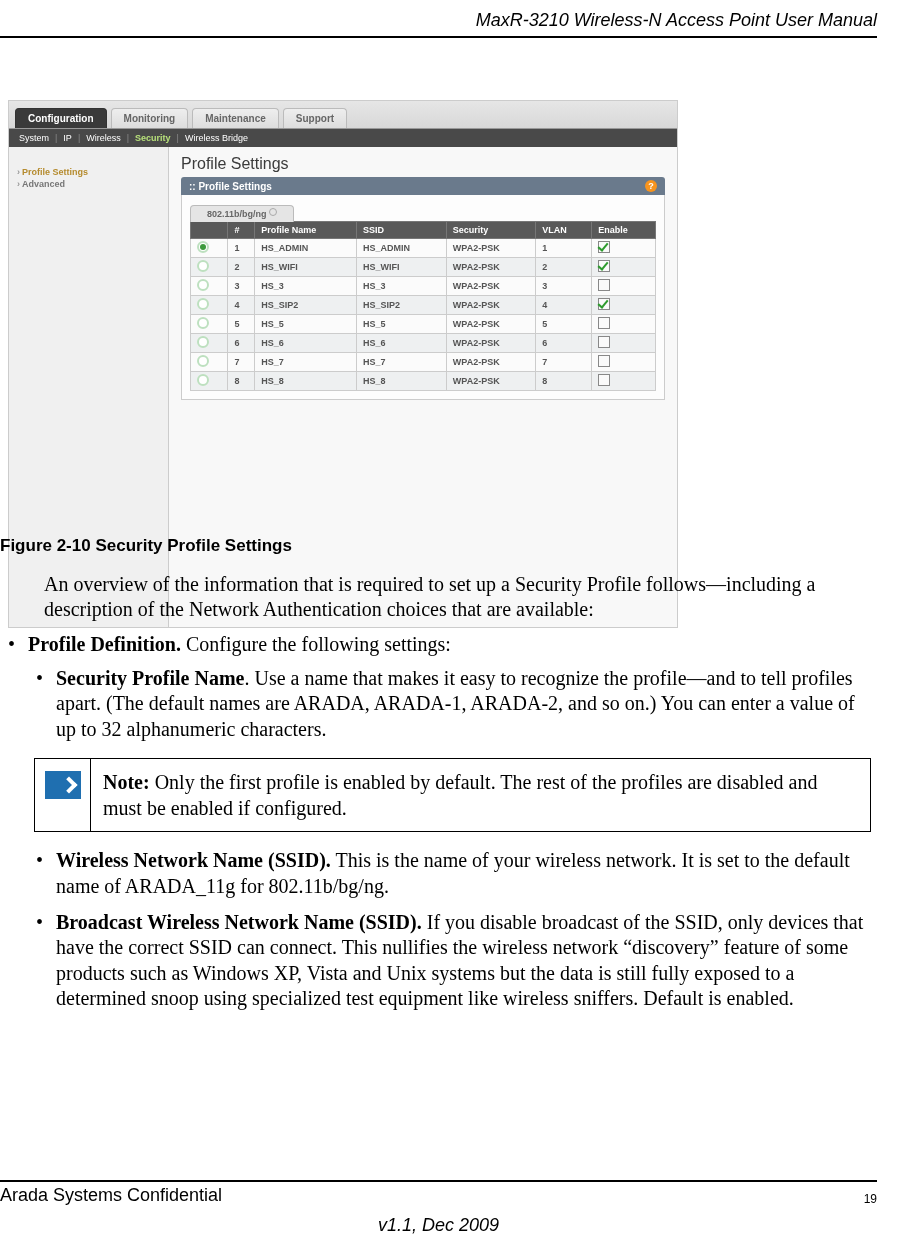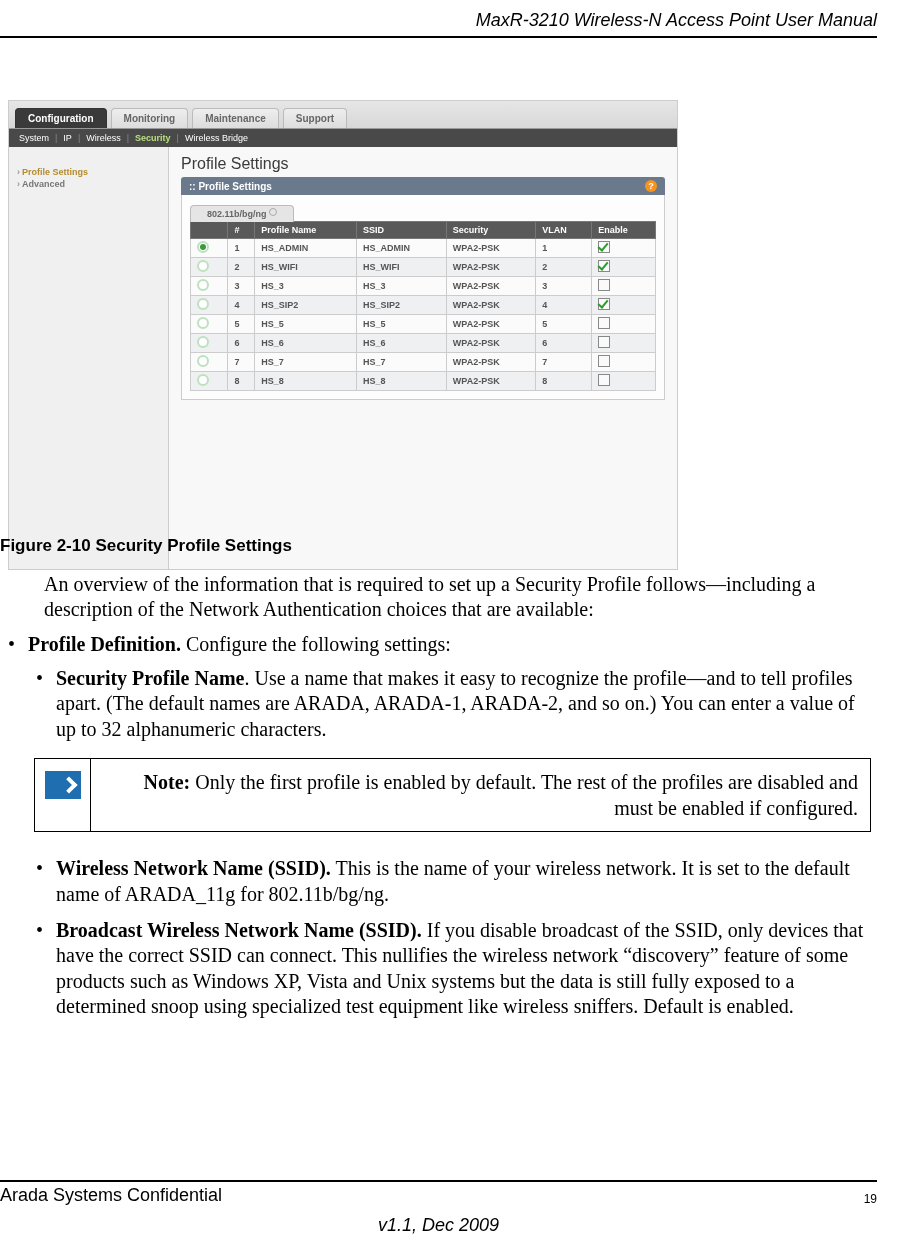--- a/index.html
+++ b/index.html
@@ -25,21 +25,21 @@
     top: 36px;
     left: 0;
     right: 24px;
     border-top: 2px solid #000;
   }
   .ui-panel {
     position: absolute;
     top: 100px;
     left: 8px;
     width: 670px;
-    height: 470px;
+    height: 528px;
     border: 1px solid #ccc;
     background: #f6f6f6;
     font-family: Verdana, Arial, sans-serif;
   }
   .tabstrip {
     display: flex;
     align-items: flex-end;
     height: 28px;
     background: linear-gradient(#e6e6e6,#d8d8d8);
     padding: 4px 6px 0 6px;
@@ -192,22 +192,21 @@
   .para1 { top: 572px; }
   .bullets { top: 632px; left: 0; right:24px; position:absolute; font-size:20px; line-height:1.28; }
   .bullets ul { list-style:none; padding-left:28px; }
   .bullets > ul > li::before { content:"•"; position:absolute; margin-left:-20px; }
   .bullets li { margin-bottom:10px; position:relative; }
   .inner-ul { list-style:none; padding-left:24px; margin-top:8px; }
   .inner-ul > li::before { content:"•"; position:absolute; margin-left:-20px; }
   .note-box {
     border:1px solid #000;
     display:flex;
-    margin: 16px 6px 24px 6px;
-    text-align: right;
+    margin: 16px 6px 16px 6px;
   }
   .note-icon-cell {
     width:56px; border-right:1px solid #000;
     display:flex; align-items:flex-start; justify-content:center; padding:12px 0;
   }
   .note-text-cell { flex:1; padding:10px 12px; font-size:20px; line-height:1.3; }
   .note-arrow {
     width:36px; height:28px; background:#1f6fb0; position:relative;
   }
   .note-arrow::after{

